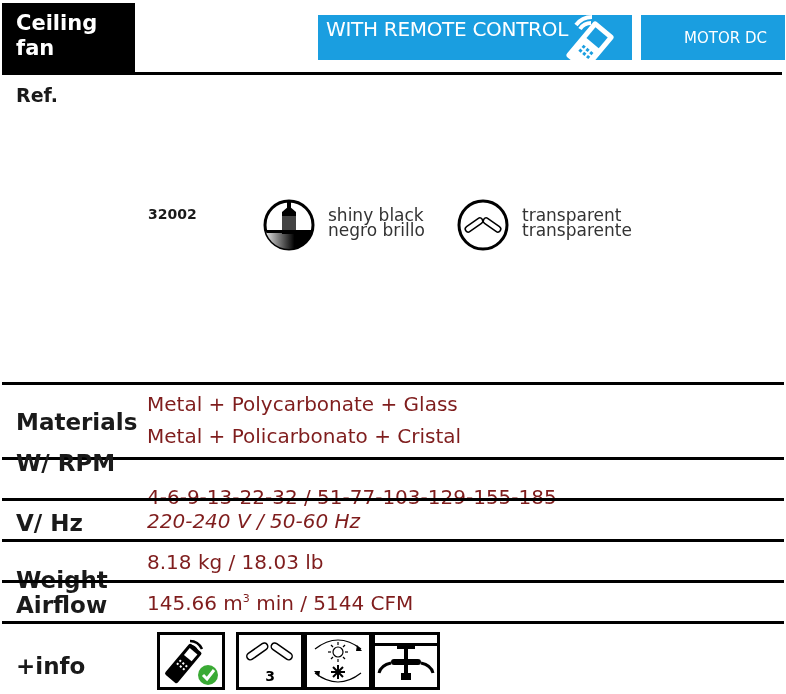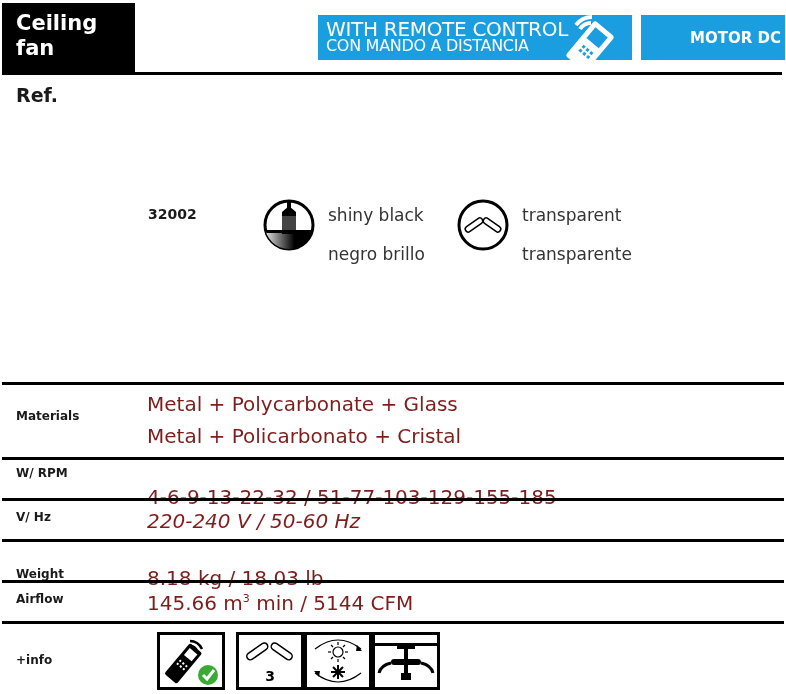--- a/index.html
+++ b/index.html
@@ -10,51 +10,50 @@
   .cat-title { position:absolute; left:14px; top:8px; color:#fff; font-weight:bold; font-size:21px; line-height:25px; }
 
   .header-rule { position:absolute; left:2px; top:72px; width:780px; height:3px; background:#000; }
 
   .badge-remote { position:absolute; left:318px; top:15px; width:314px; height:45px; background:#1a9ee0; }
   .badge-remote .l1 { position:absolute; left:8px; top:6px; color:#fff; font-weight:normal; font-size:20px; line-height:17px; letter-spacing:-0.3px; }
   .badge-remote .l2 { position:absolute; left:8px; top:22px; color:#fff; font-size:16px; line-height:17px; letter-spacing:-0.3px; }
   .badge-remote svg { position:absolute; left:236px; top:0; }
 
   .badge-motor { position:absolute; left:641px; top:15px; width:144px; height:45px; background:#1a9ee0; }
-  .badge-motor span { position:absolute; right:4px; top:14px; color:#fff; font-weight:bold; font-size:15px;text-align:center; }
+  .badge-motor span { position:absolute; right:18px; top:14px; color:#fff; font-weight:normal; font-size:15px;text-align:center; }
 
   .ref-label { position:absolute; left:16px; top:84px; font-weight:bold; font-size:19px; }
 
   .ref-code { position:absolute; left:148px; top:206px; font-weight:bold; font-size:14px; }
   .finish { position:absolute; top:198px; }
   .finish svg { position:absolute; left:0; top:0; }
   .finish .t1, .finish .t2 { position:absolute; left:66px; font-size:17px; color:#333; white-space:nowrap; }
-  .finish .t1 { top:7px; } .finish .t2 { top:46px; }
+  .finish .t1 { top:7px; } .finish .t2 { top:22px; }
 
   .rule { position:absolute; left:2px; width:782px; height:3px; background:#000; }
-  .spec-label { position:absolute; left:16px; font-weight:bold; font-size:12px; }
+  .spec-label { position:absolute; left:16px; font-weight:bold; font-size:23px; }
   .spec-value { position:absolute; left:147px; font-size:20px; color:#7f1d1d; white-space:nowrap; }
   sup { font-size:11px; }
 
   .icon-box { position:absolute; top:632px; width:68px; height:58px; border:3px solid #000; box-sizing:border-box; background:#fff; }
   .icon-box svg { position:absolute; left:0; top:0; }
 </style>
 </head>
 <body>
 
 <div class="cat-block">
   <div class="cat-title">
     <div>Ceiling</div>
     <div>fan</div>
   </div>
 </div>
 
 <div class="badge-remote">
   <div class="l1">WITH REMOTE CONTROL</div>
-  <div class="l2">CON MANDO A DISTANCIA</div>
   <svg width="78" height="45" viewBox="0 0 78 45">
     <path d="M22 10 Q28 2 38 2" stroke="#fff" stroke-width="4" fill="none"></path>
     <path d="M26 14 Q30 8 37 8" stroke="#fff" stroke-width="4" fill="none"></path>
     <g transform="rotate(40 40 28)">
       <rect x="26" y="10" width="26" height="46" rx="3" fill="#fff"></rect>
       <rect x="31" y="15" width="16" height="14" fill="#1a9ee0"></rect>
       <rect x="33" y="36" width="3" height="3" fill="#1a9ee0"></rect>
         <rect x="38" y="36" width="3" height="3" fill="#1a9ee0"></rect>
         <rect x="43" y="36" width="3" height="3" fill="#1a9ee0"></rect>
       <rect x="33" y="41" width="3" height="3" fill="#1a9ee0"></rect>
@@ -110,30 +109,30 @@
   <div class="t1">transparent</div>
   <div class="t2">transparente</div>
 </div>
 
 <div class="rule" style="top:382px;"></div>
 <div class="spec-label" style="top:409px;">Materials</div>
 <div class="spec-value" style="top:392px;">Metal + Polycarbonate + Glass</div>
 <div class="spec-value" style="top:424px;">Metal + Policarbonato + Cristal</div>
 
 <div class="rule" style="top:457px;"></div>
-<div class="spec-label" style="top:450px;margin-top:16px;">W/ RPM</div>
+<div class="spec-label" style="top:450px;">W/ RPM</div>
 <div class="spec-value" style="top:468px;margin-top:17px;">4-6-9-13-22-32 / 51-77-103-129-155-185</div>
 
 <div class="rule" style="top:498px;"></div>
 <div class="spec-label" style="top:510px;">V/ Hz</div>
 <div class="spec-value" style="top:509px;font-style:italic;">220-240 V / 50-60 Hz</div>
 
 <div class="rule" style="top:539px;"></div>
 <div class="spec-label" style="top:551px;margin-top:16px;">Weight</div>
-<div class="spec-value" style="top:550px;margin-top:16px;">8.18 kg / 18.03 lb</div>
+<div class="spec-value" style="top:550px;">8.18 kg / 18.03 lb</div>
 
 <div class="rule" style="top:580px;"></div>
 <div class="spec-label" style="top:592px;">Airflow</div>
 <div class="spec-value" style="top:591px;text-align:right;"><span>145.66 m</span><sup>3</sup><span> min / 5144 CFM</span></div>
 
 <div class="rule" style="top:621px;"></div>
 <div class="spec-label" style="top:653px;">+info</div>
 
 <div class="icon-box" style="left:157px;">
   <svg width="62" height="52" viewBox="0 0 62 52">

